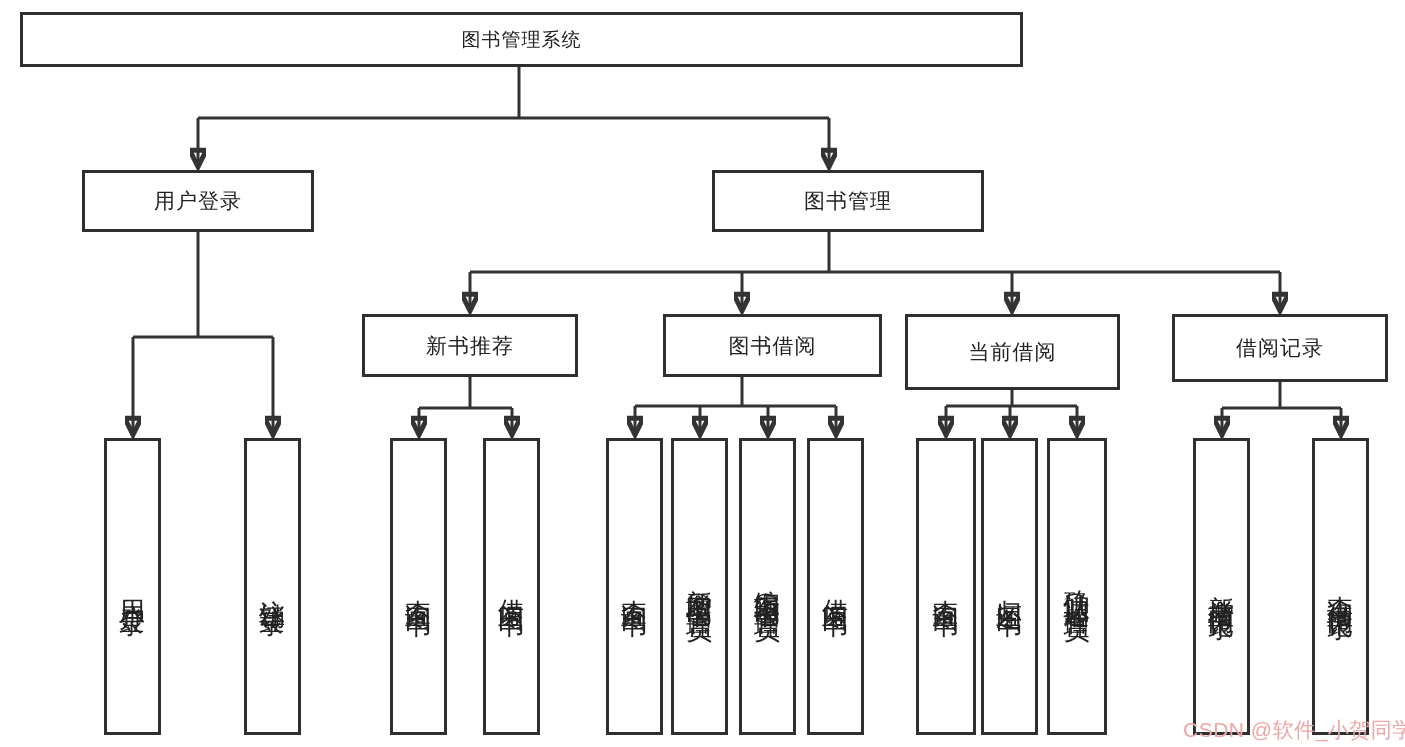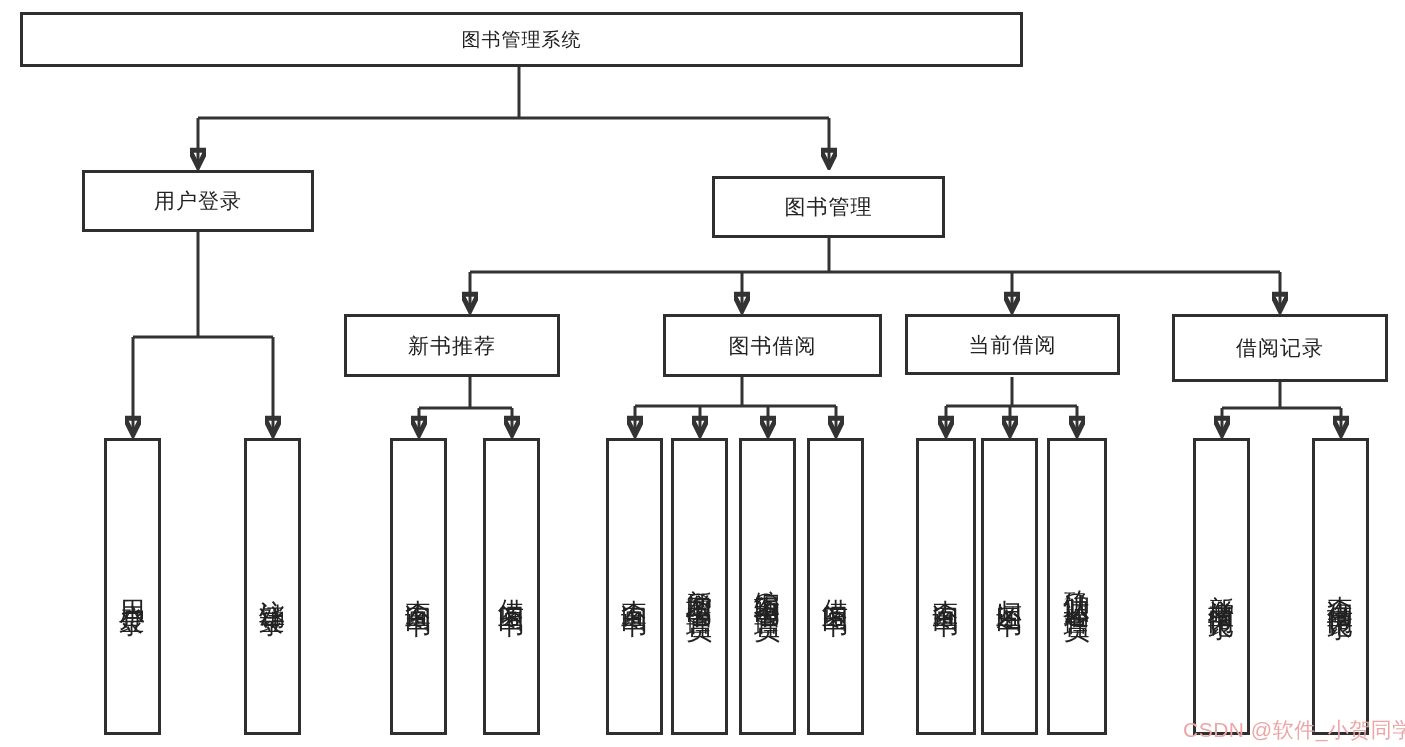--- a/index.html
+++ b/index.html
@@ -94,31 +94,31 @@
     <path d="M1341 408 V434" marker-end="url(#arrow)"></path>
   </svg>
 
   <div class="box root" style="left:20px;top:12px;width:1003px;height:55px">
     <span class="hlabel">图书管理系统</span>
   </div>
 
   <div class="box" style="left:82px;top:170px;width:232px;height:62px">
     <span class="hlabel">用户登录</span>
   </div>
-  <div class="box" style="left:712px;top:176px;width:233px;height:62px">
+  <div class="box" style="left:712px;top:170px;width:272px;height:62px">
     <span class="hlabel">图书管理</span>
   </div>
 
-  <div class="box" style="left:344px;top:314px;width:216px;height:63px">
+  <div class="box" style="left:362px;top:314px;width:216px;height:63px">
     <span class="hlabel">新书推荐</span>
   </div>
   <div class="box" style="left:663px;top:314px;width:219px;height:63px">
     <span class="hlabel">图书借阅</span>
   </div>
-  <div class="box" style="left:905px;top:314px;width:215px;height:61px">
+  <div class="box" style="left:905px;top:314px;width:215px;height:76px">
     <span class="hlabel">当前借阅</span>
   </div>
   <div class="box" style="left:1172px;top:314px;width:216px;height:68px">
     <span class="hlabel">借阅记录</span>
   </div>
 
   <div class="box leaf" style="left:104px">
     <span class="vtext">用户登录</span>
   </div>
   <div class="box leaf" style="left:244px">

